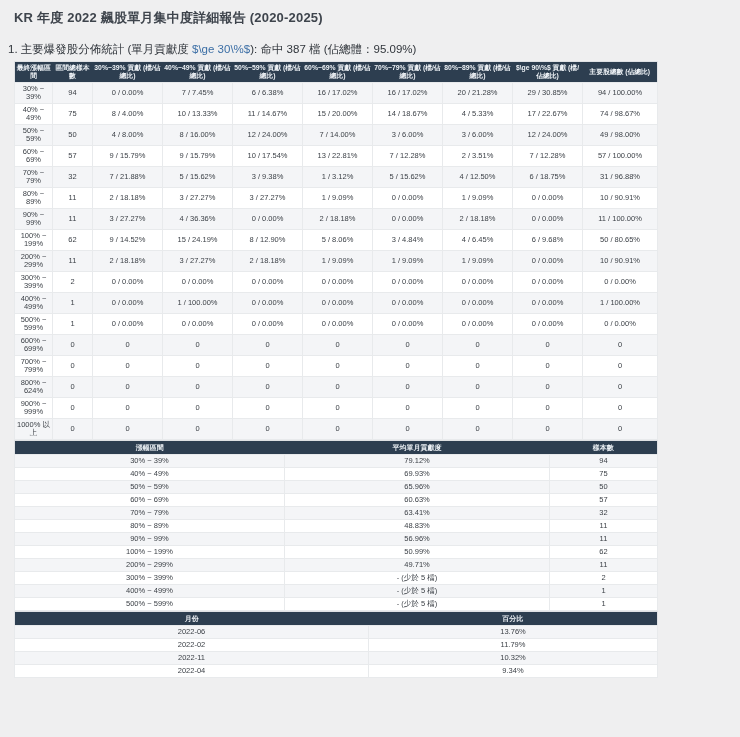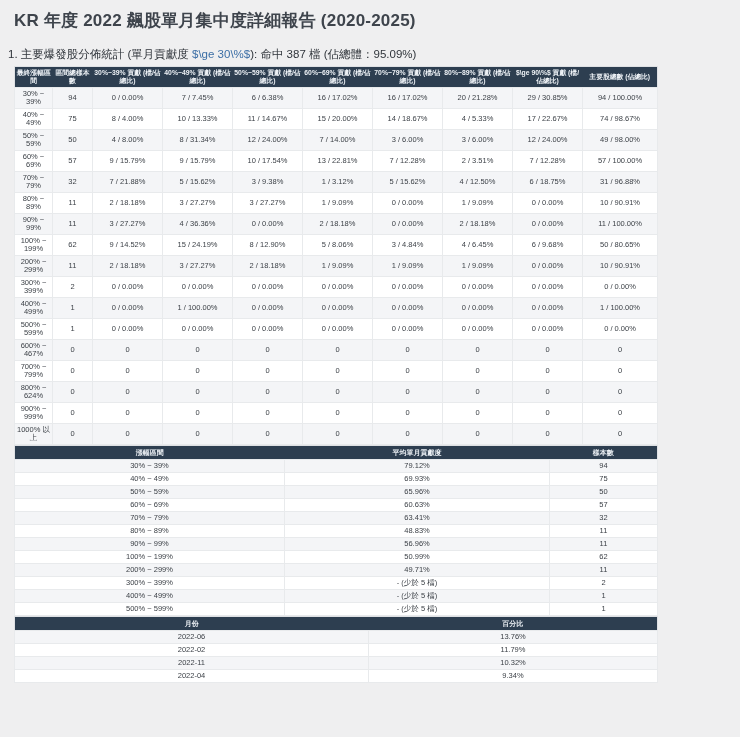--- a/index.html
+++ b/index.html
@@ -5,21 +5,21 @@
   * { box-sizing: border-box; }
   html, body {
     margin: 0; padding: 0;
     width: 740px; height: 737px;
     background: #efeff0;
     font-family: "Liberation Sans", sans-serif;
     overflow: hidden;
   }
   .content { padding: 9px 83px 0 14px; }
   .page-title {
-    font-size: 17px; font-weight: 600; color: #3e444c;
+    font-size: 13px; font-weight: 600; color: #3e444c;
     margin: 0 0 9px 0; letter-spacing: .2px;
   }
   .sec-heading {
     font-size: 11.5px; font-weight: 500; color: #30353b;
     margin: 15px 0 4px -6px;
   }
   .sec-heading .hl { color: #3b6ea5; }
   table {
     border-collapse: collapse; table-layout: fixed;
     width: 643px; background: #fef9c3;
@@ -99,21 +99,21 @@
           <td>15 / 20.00%</td>
           <td>14 / 18.67%</td>
           <td>4 / 5.33%</td>
           <td>17 / 22.67%</td>
           <td>74 / 98.67%</td>
         </tr>
         <tr>
           <td>50% ~ 59%</td>
           <td>50</td>
           <td>4 / 8.00%</td>
-          <td>8 / 31.34%</td>
+          <td>8 / 16.00%</td>
           <td>12 / 24.00%</td>
           <td>7 / 14.00%</td>
           <td>3 / 6.00%</td>
           <td>3 / 6.00%</td>
           <td>12 / 24.00%</td>
           <td>49 / 98.00%</td>
         </tr>
         <tr>
           <td>60% ~ 69%</td>
           <td>57</td>
@@ -216,21 +216,21 @@
           <td>0 / 0.00%</td>
           <td>0 / 0.00%</td>
           <td>0 / 0.00%</td>
           <td>0 / 0.00%</td>
           <td>0 / 0.00%</td>
           <td>0 / 0.00%</td>
           <td>0 / 0.00%</td>
           <td>0 / 0.00%</td>
         </tr>
         <tr>
-          <td>600% ~ 467%</td>
+          <td>600% ~ 699%</td>
           <td>0</td>
           <td>0</td>
           <td>0</td>
           <td>0</td>
           <td>0</td>
           <td>0</td>
           <td>0</td>
           <td>0</td>
           <td>0</td>
         </tr>

